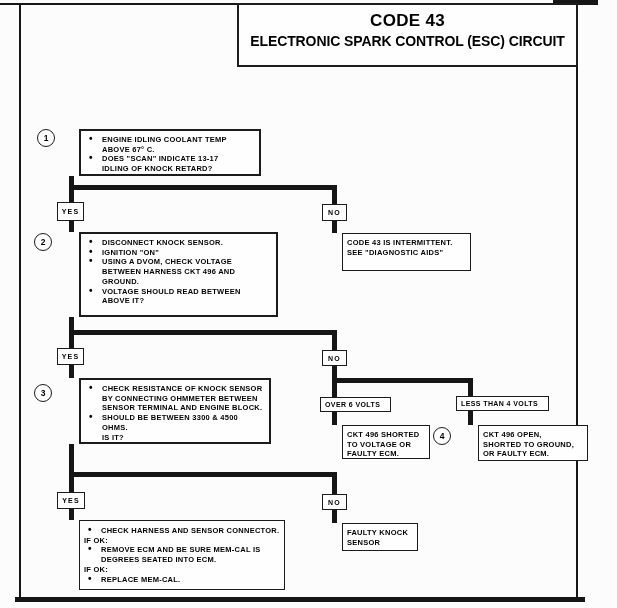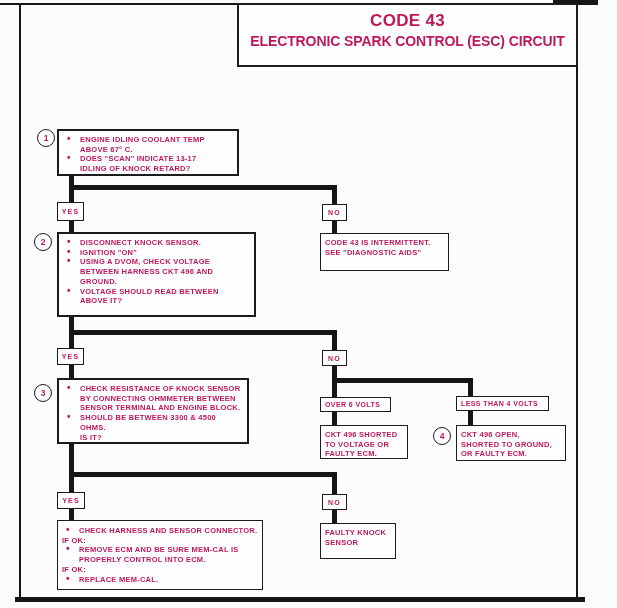--- a/index.html
+++ b/index.html
@@ -1,23 +1,24 @@
 <!DOCTYPE html>
 <html><head>
 <meta charset="utf-8">
 <style>
   html,body{margin:0;padding:0;background:#fff;}
   #page{
     position:relative;width:617px;height:608px;background:#fcfcfc;overflow:hidden;
-    font-family:"Liberation Sans",sans-serif;color:#be185d;
+    font-family:"Liberation Sans",sans-serif;color:#000000;
   }
   .ln{position:absolute;background:#161616;}
   .box{
     position:absolute;background:#fefefe;border:2px solid #1c1c1c;box-sizing:border-box;
     padding:4px 4px 2px 0;
+    margin-left:22px;
   }
   .line{
     position:relative;font-weight:bold;font-size:7.5px;line-height:9.7px;
     letter-spacing:.25px;white-space:nowrap;
   }
   .line.b{padding-left:21px;}
   .line.b::before{content:"\2022";position:absolute;left:8px;top:-1px;font-size:10px;}
   .line.c{padding-left:21px;}
   .line.p{padding-left:4px;}
   .tag{
@@ -158,27 +159,27 @@
     <div class="line p">OR FAULTY ECM.</div>
   </div>
 
   <div class="tag" style="left:57px;top:492px;width:28px;height:17px;">
     <span>YES</span>
   </div>
   <div class="tag" style="left:322px;top:494px;width:25px;height:16px;">
     <span>NO</span>
   </div>
 
-  <div class="box" style="left:320px;top:523px;width:76px;height:36px;border-width:1.5px;">
+  <div class="box" style="left:320px;top:523px;width:76px;height:28px;border-width:1.5px;">
     <div class="line p">FAULTY KNOCK</div>
     <div class="line p">SENSOR</div>
   </div>
 
   <div class="box" style="left:57px;top:520px;width:206px;height:70px;border-width:1.5px;padding-top:5px;">
     <div class="line b">CHECK HARNESS AND SENSOR CONNECTOR.</div>
     <div class="line p">IF OK:</div>
     <div class="line b">REMOVE ECM AND BE SURE MEM-CAL IS</div>
-    <div class="line c">PROPERLY CONTROL INTO ECM.</div>
+    <div class="line c">DEGREES SEATED INTO ECM.</div>
     <div class="line p">IF OK:</div>
     <div class="line b">REPLACE MEM-CAL.</div>
   </div>
 
 </div>
 
 </body></html>

